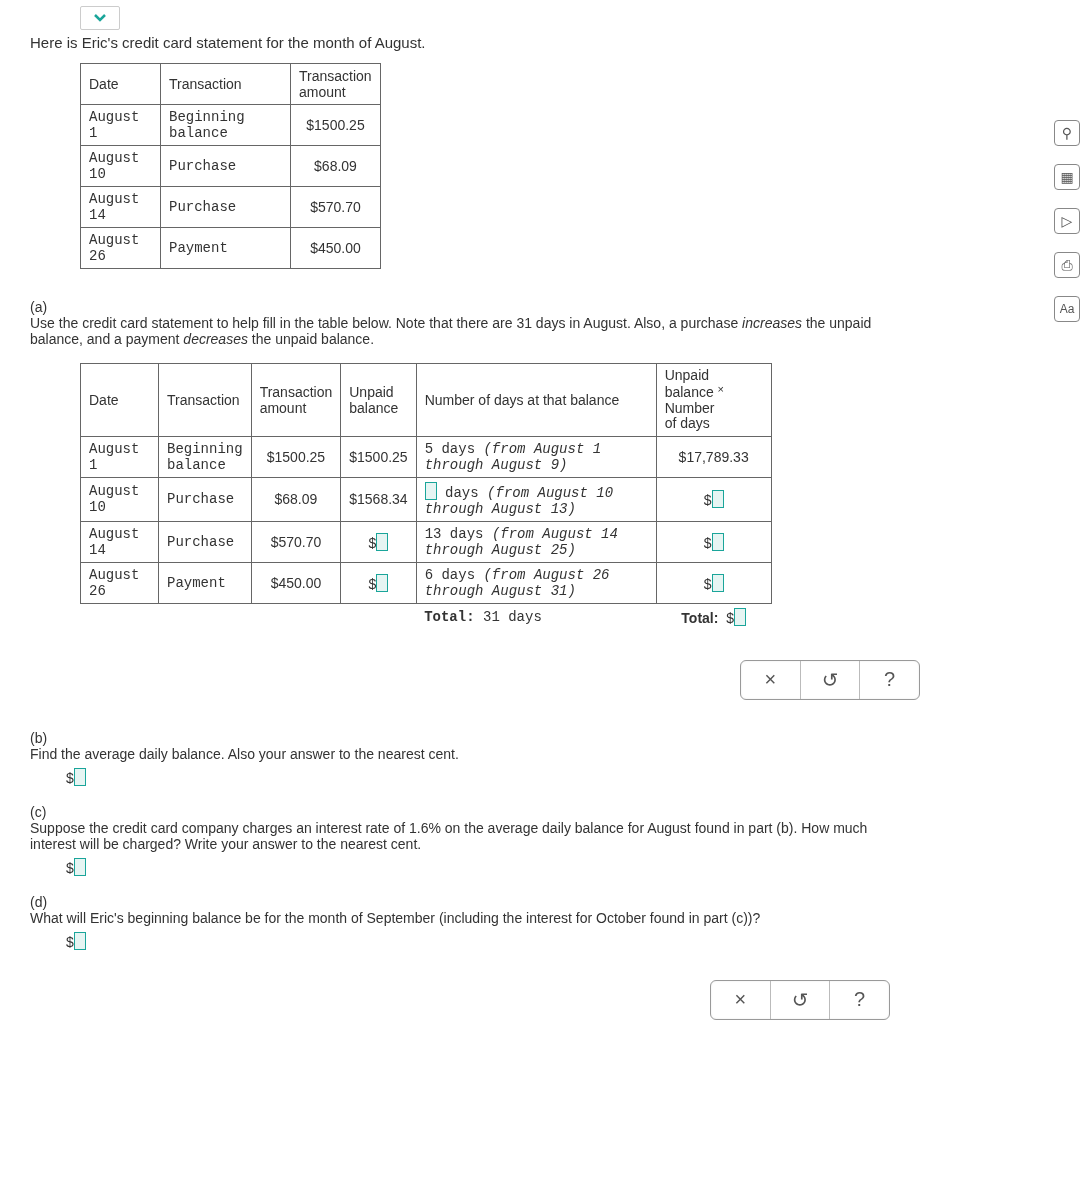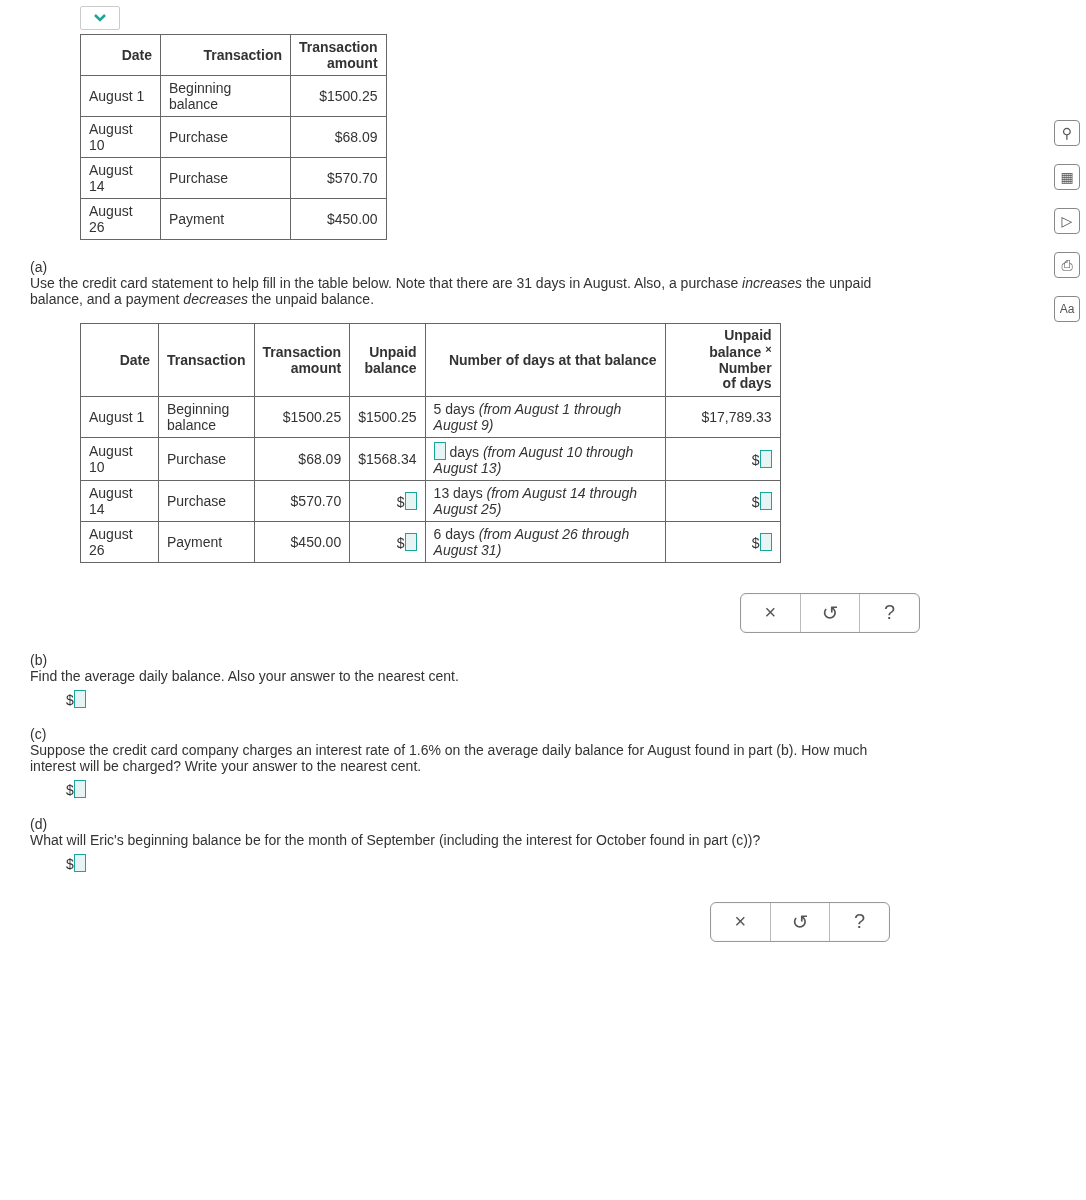--- a/index.html
+++ b/index.html
@@ -35,26 +35,26 @@
     margin-left: 50px;
   }
   table.statement th, table.statement td,
   table.worksheet th, table.worksheet td {
     border: 1px solid #666;
     padding: 4px 8px;
     font-size: 14px;
     vertical-align: middle;
   }
   table.statement th, table.worksheet th {
-    font-weight: bold;
-    text-align: right;
-  }
-  .r { text-align: right; }
-  .l { text-align: left; }
-  .question-block { margin-top: 19px; }
+    font-weight: normal;
+    text-align: left;
+  }
+  .r { text-align: center; }
+  .l { text-align: left; font-family: Liberation Mono, monospace; }
+  .question-block { margin-top: 30px; }
   .em { font-style: italic; }
   .inputbox {
     display: inline-block;
     width: 12px;
     height: 18px;
     border: 1px solid #1aa59a;
     background: #e6f5f3;
     vertical-align: -3px;
   }
   .dollar-input {
@@ -110,20 +110,21 @@
 </style>
 </head>
 <body>
 
 <div class="main">
   <div class="chevron-box">
     <svg width="14" height="10" viewBox="0 0 14 10" fill="none" stroke-width="2.5">
         <path d="M2 2 L7 7 L12 2"></path>
       </svg>
   </div>
+  <div class="intro">Here is Eric's credit card statement for the month of August.</div>
 
   <table class="statement">
     <tbody>
         <tr>
       <th style="width:80px">Date</th>
       <th style="width:130px">Transaction</th>
       <th style="width:90px">Transaction amount</th>
     </tr>
     <tr>
       <td class="l">August 1</td>
@@ -190,20 +191,25 @@
       <td class="r dollar-input"><span>$</span><span class="inputbox"></span></td>
     </tr>
     <tr>
       <td class="l">August 26</td>
       <td class="l">Payment</td>
       <td class="r">$450.00</td>
       <td class="r dollar-input"><span>$</span><span class="inputbox"></span></td>
       <td class="l"><span>6 days </span><span class="em">(from August 26 through August 31)</span></td>
       <td class="r dollar-input"><span>$</span><span class="inputbox"></span></td>
     </tr>
+    <tr class="total-row">
+      <td class="noborder" colspan="4"></td>
+      <td class="l"><b>Total:</b><span> 31 days</span></td>
+      <td class="r dollar-input"><b>Total:</b>&nbsp;&nbsp;<span>$</span><span class="inputbox"></span></td>
+    </tr>
   </tbody>
     </table>
 
   <div class="action-bar">
     <div class="btn">×</div>
     <div class="btn">↺</div>
     <div class="btn">?</div>
   </div>
 
   <div class="question-block">

